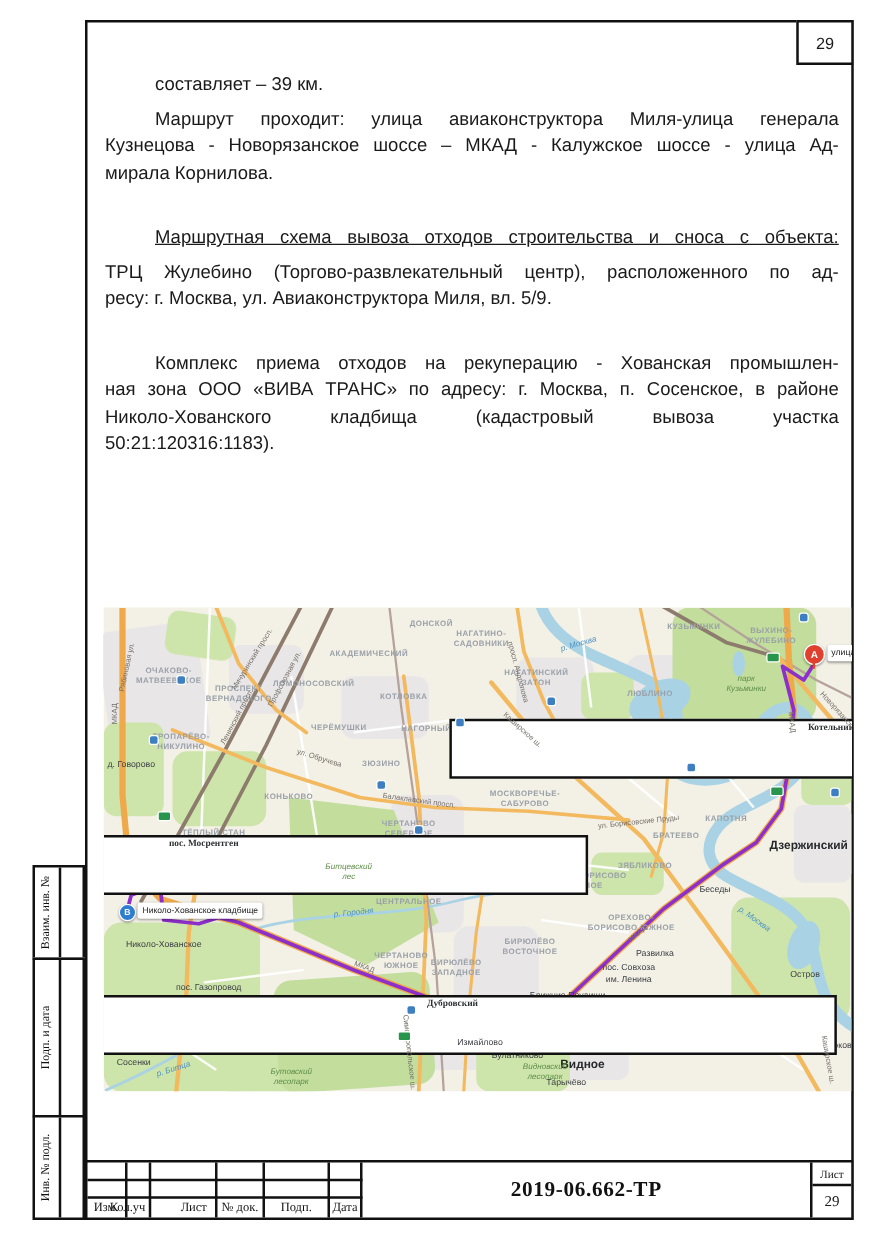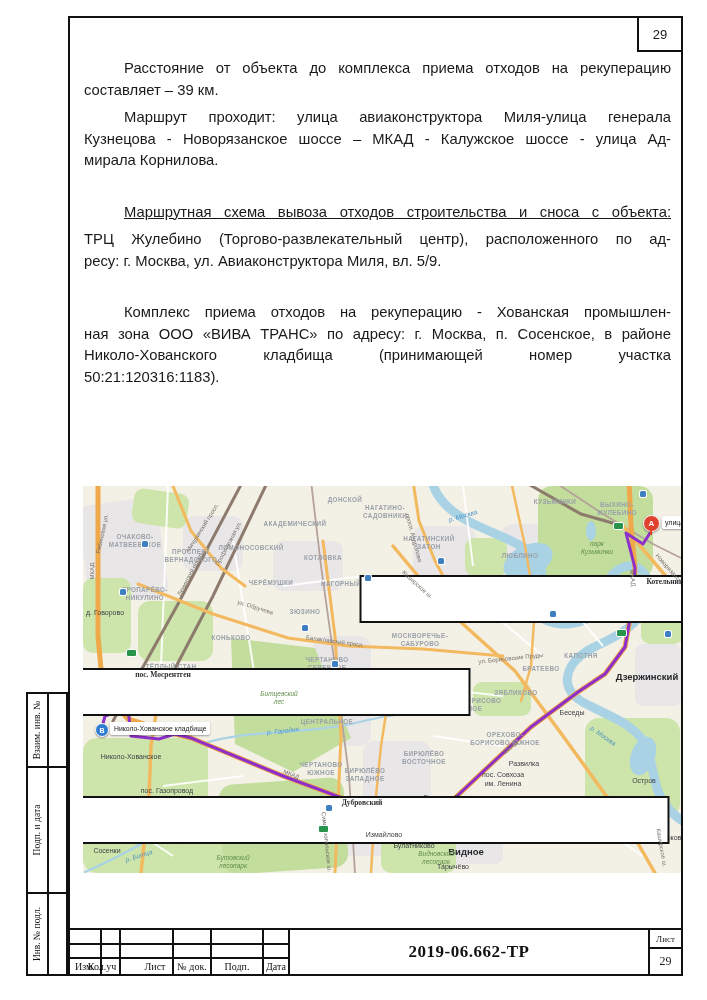--- a/index.html
+++ b/index.html
@@ -74,39 +74,38 @@
 <div class="page">
 
   <div class="frame"></div>
 
   <div class="pagenum-box">
     <span>29</span>
   </div>
 
   <div class="content">
     <div class="para ind">
-        <div class="tline">Расстояние от объекта до комплекса приема отходов на рекуперацию</div>
         <div class="tline tlast">составляет – 39 км.</div>
       </div>
     <div class="para ind">
         <div class="tline">Маршрут проходит: улица авиаконструктора Миля-улица генерала</div>
         <div class="tline">Кузнецова - Новорязанское шоссе – МКАД - Калужское шоссе - улица Ад-</div>
         <div class="tline tlast">мирала Корнилова.</div>
       </div>
     <div class="para ind ul-line gap-top">
         <div class="tline">Маршрутная схема вывоза отходов строительства и сноса с объекта:</div>
       </div>
     <div class="para">
         <div class="tline">ТРЦ Жулебино (Торгово-развлекательный центр), расположенного по ад-</div>
         <div class="tline tlast">ресу: г. Москва, ул. Авиаконструктора Миля, вл. 5/9.</div>
       </div>
     <div class="para ind gap-top">
         <div class="tline">Комплекс приема отходов на рекуперацию - Хованская промышлен-</div>
         <div class="tline">ная зона ООО «ВИВА ТРАНС» по адресу: г. Москва, п. Сосенское, в районе</div>
-        <div class="tline">Николо-Хованского кладбища (принимающей номер участка</div>
+        <div class="tline">Николо-Хованского кладбища (кадастровый вывоза участка</div>
         <div class="tline tlast">50:21:120316:1183).</div>
       </div>
   </div>
 
   <div class="map">
     <svg width="598" height="387" viewBox="0 0 598 387">
 
       <g fill="#e4e1e9" opacity="0.65">
         <rect x="0" y="15" width="80" height="100" rx="10" transform="rotate(-8 40 65)"></rect>
         <rect x="100" y="30" width="60" height="55" rx="10"></rect>

